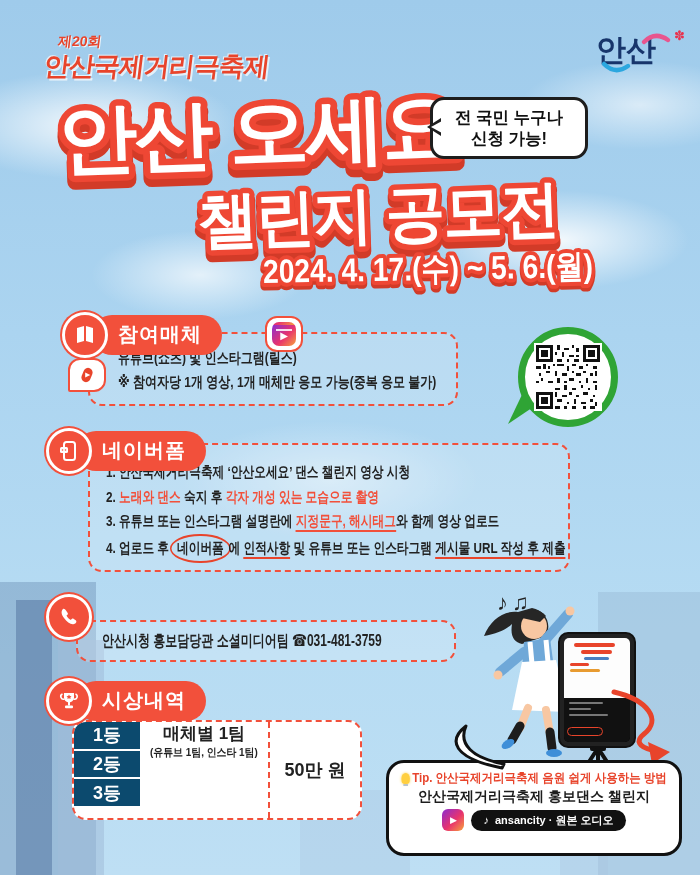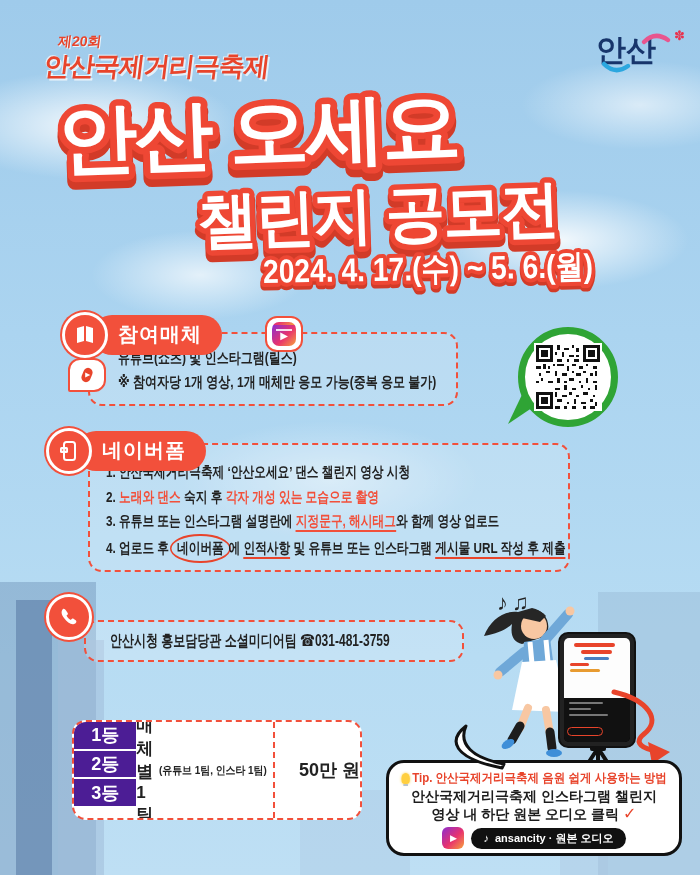--- a/index.html
+++ b/index.html
@@ -57,21 +57,21 @@
           padding:6px 20px 7px 26px; border-radius:20px; margin-left:-16px; z-index:1; white-space:nowrap; }
   .h-media   { left:46px; top:312px;padding-left:16px; }
   .h-method  { left:46px; top:428px; }
   .h-contact { left:46px; top:594px; }
   .h-awards  { left:46px; top:678px; }
 
   .dash-box { position:absolute; border:2.5px dashed #f2503b; border-radius:14px;
               background:rgba(255,255,255,.18); z-index:2; }
   .box-media   { left:88px; top:332px; width:370px; height:74px; padding:12px 8px 0 28px; }
   .box-method  { left:88px; top:443px; width:482px; height:129px; padding:15px 6px 0 16px; }
-  .box-contact { left:84px; top:620px; width:380px; height:42px; display:flex; align-items:center; padding-left:24px; }
+  .box-contact { left:76px; top:620px; width:380px; height:42px; display:flex; align-items:center; padding-left:24px; }
 
   .box-media .line { font-size:15px; font-weight:800; color:#222; white-space:nowrap;
                      transform:scaleX(.8); transform-origin:left center; line-height:1.6; }
   .m-item { font-size:15px; font-weight:800; color:#222; white-space:nowrap; line-height:24.5px;
             transform:scaleX(.78); transform-origin:left center; }
   .red { color:#f2503b; }
   .red-ul { color:#f2503b; border-bottom:2.5px solid #f2503b; padding-bottom:1px; }
   .blk-ul { border-bottom:2.5px solid #e8442b; padding-bottom:1px; }
   .circled { display:inline-block; border:2.5px solid #e8442b; border-radius:50%; padding:0 7px 1px; margin:0 -3px; }
   .contact-line { font-size:16px; font-weight:800; color:#222; white-space:nowrap;
@@ -98,27 +98,27 @@
   .qr-circle { position:absolute; left:518px; top:327px; width:100px; height:100px; background:#fff;
                border:7px solid #2fa435; border-radius:50%; display:flex; align-items:center;
                justify-content:center; z-index:3; }
   .qr-tail { position:absolute; left:508px; top:394px; width:26px; height:30px; background:#2fa435;
              clip-path:polygon(0 100%, 55% 0, 100% 42%); z-index:2; }
 
   
   .awards-table { position:absolute; left:72px; top:720px; width:290px; height:100px; background:#fff;
                   border:2.5px dashed #f2503b; border-radius:14px; display:flex; overflow:hidden; z-index:2; }
   .rank-col { width:66px; display:flex; flex-direction:column; }
-  .rank-cell { flex:1; background:#4c1d95; color:#fff; font-weight:800; font-size:18px;
+  .rank-cell { flex:1; background:#0c4a6e; color:#fff; font-weight:800; font-size:18px;
                display:flex; align-items:center; justify-content:center; margin-bottom:2px; }
   .rank-cell:last-child { margin-bottom:12px; }
-  .team-cell { flex:1; display:flex; flex-direction:row; align-items:center; }
+  .team-cell { flex:1; display:flex; flex-direction:column; align-items:center; }
   .team-label { font-size:17px; font-weight:800; color:#222; }
   .team-sub { font-size:11px; font-weight:800; color:#222; white-space:nowrap; transform:scaleX(.9); }
-  .prize-col { width:92px; display:flex; flex-direction:column; border-left:2px dashed #f2503b;align-items:flex-end; }
+  .prize-col { width:92px; display:flex; flex-direction:column; border-left:2px dashed #f2503b; }
   .prize-cell { flex:1; display:flex; align-items:center; justify-content:center; font-size:18px;
                 font-weight:800; color:#222; border-top:2px solid #f8cfc6; }
   .prize-cell:first-child { border-top:none; }
 
   
   .girl { position:absolute; left:466px; top:584px; width:150px; height:175px; z-index:2; }
   .notes { position:absolute; left:497px; top:590px; font-size:22px; font-weight:700; color:#222; z-index:2; letter-spacing:4px; }
   .phone { position:absolute; left:558px; top:632px; width:78px; height:116px; background:#222;
            border:2px solid #111; border-radius:10px; padding:4px; z-index:3; }
   .phone-screen { width:100%; height:100%; border-radius:5px; overflow:hidden; background:#000;
@@ -193,20 +193,24 @@
       <text class="stroke-main" x="210" y="74" font-size="62" letter-spacing="-2" text-anchor="middle" stroke-width="11" textLength="360" lengthAdjust="spacingAndGlyphs">챌린지 공모전</text>
     </g>
   </svg>
   <svg class="title-svg dt" viewBox="0 0 360 54">
     <g transform="rotate(-1 180 26)">
       <text class="stroke-shadow" x="180" y="42" font-size="33" text-anchor="middle" stroke-width="9" textLength="330" lengthAdjust="spacingAndGlyphs">2024. 4. 17.(수) ~ 5. 6.(월)</text>
       <text class="stroke-main" x="180" y="39" font-size="33" text-anchor="middle" stroke-width="8" textLength="330" lengthAdjust="spacingAndGlyphs">2024. 4. 17.(수) ~ 5. 6.(월)</text>
     </g>
   </svg>
 
+  <div class="bubble">
+    <span>전 국민 누구나</span>
+    <span>신청 가능!</span>
+  </div>
 
   <div class="sec-head h-media">
     <div class="icon-circle">
       <svg width="24" height="24" viewBox="0 0 24 24">
         <path d="M4 5 L11 3 L11 18 L4 20 Z" fill="#fff"></path>
         <path d="M13 3 L20 5 L20 20 L13 18 Z" fill="#fff"></path>
       </svg>
     </div>
     <div class="pill">참여매체</div>
   </div>
@@ -273,20 +277,32 @@
     <div class="icon-circle">
       <svg width="24" height="24" viewBox="0 0 24 24">
         <path d="M6 4 C4 6 4 9 7 13 C10 17 14 20 17 19 C19 18.4 20 17 19 15.5 L16.5 13.8 C15.5 13.2 14.5 14 14 15 C12 14 10.5 12.5 9.5 10.5 C10.5 10 11.3 9 10.7 8 L9 5.5 C8 4 6.8 3.2 6 4 Z" fill="#fff"></path>
       </svg>
     </div>
   </div>
   <div class="dash-box box-contact">
     <div class="contact-line">안산시청 홍보담당관 소셜미디어팀 ☎031-481-3759</div>
   </div>
 
+  <div class="sec-head h-awards">
+    <div class="icon-circle">
+      <svg width="24" height="24" viewBox="0 0 24 24">
+        <path d="M7 4 h10 v4.5 a5 5 0 0 1 -10 0 Z" fill="#fff"></path>
+        <path d="M5.5 5 a2.5 2.5 0 0 0 2 5 M18.5 5 a2.5 2.5 0 0 1 -2 5" stroke="#fff" stroke-width="1.6" fill="none"></path>
+        <rect x="11" y="13" width="2" height="3.5" fill="#fff"></rect>
+        <rect x="8" y="16.5" width="8" height="2.8" rx="1" fill="#fff"></rect>
+        <path d="M12 5.4 l0.8 1.6 1.7 0.2 -1.2 1.2 0.3 1.7 -1.6 -0.8 -1.6 0.8 0.3 -1.7 -1.2 -1.2 1.7 -0.2 Z" fill="#f2503b"></path>
+      </svg>
+    </div>
+    <div class="pill">시상내역</div>
+  </div>
   <div class="awards-table">
     <div class="rank-col">
       <div class="rank-cell">1등</div>
       <div class="rank-cell">2등</div>
       <div class="rank-cell">3등</div>
     </div>
     <div class="team-cell">
       <div class="team-label">매체별 1팀</div>
       <div class="team-sub">(유튜브 1팀, 인스타 1팀)</div>
     </div>
@@ -342,24 +358,21 @@
   </svg>
 
   <svg class="tip-tail" viewBox="0 0 64 48">
     <path d="M60 42 C28 36 14 22 22 4 C4 18 8 36 58 46 Z" fill="#fff" stroke="#111" stroke-width="3" stroke-linejoin="round"></path>
   </svg>
   <div class="tip-box">
     <div class="tip-heading">
       <span class="bulb"></span>
       <span>Tip. 안산국제거리극축제 음원 쉽게 사용하는 방법</span>
     </div>
-    <div class="tip-line">안산국제거리극축제 인스타그램 챌린지</div>
-    <div class="tip-line">
-      <span>영상 내 하단 원본 오디오 클릭</span><span class="check">✓</span>
-    </div>
+    <div class="tip-line">안산국제거리극축제 홍보댄스 챌린지</div>
     <div class="audio-row">
       <div class="reels-mini">
         <span>▶</span>
       </div>
       <div class="audio-pill">
         <span>♪</span>
         <span>ansancity · 원본 오디오</span>
       </div>
     </div>
   </div>

